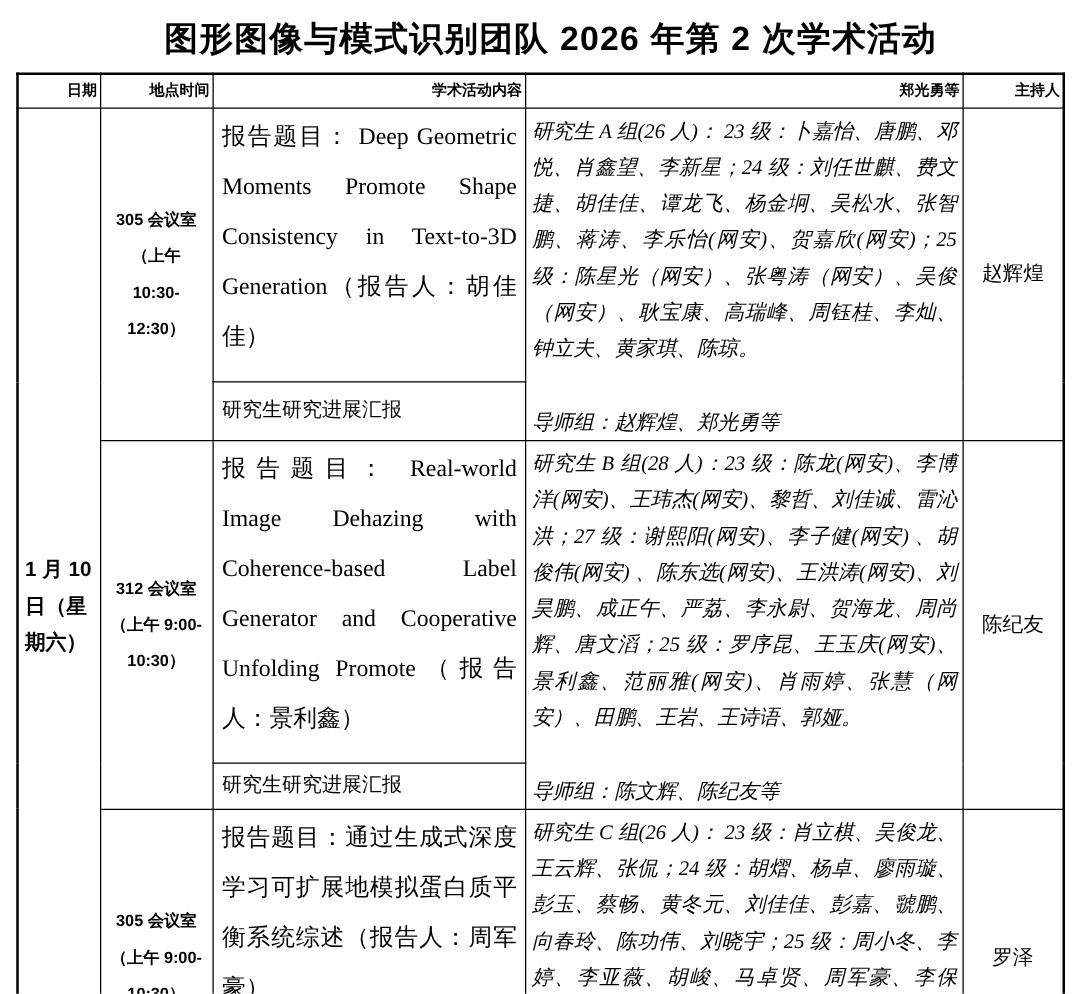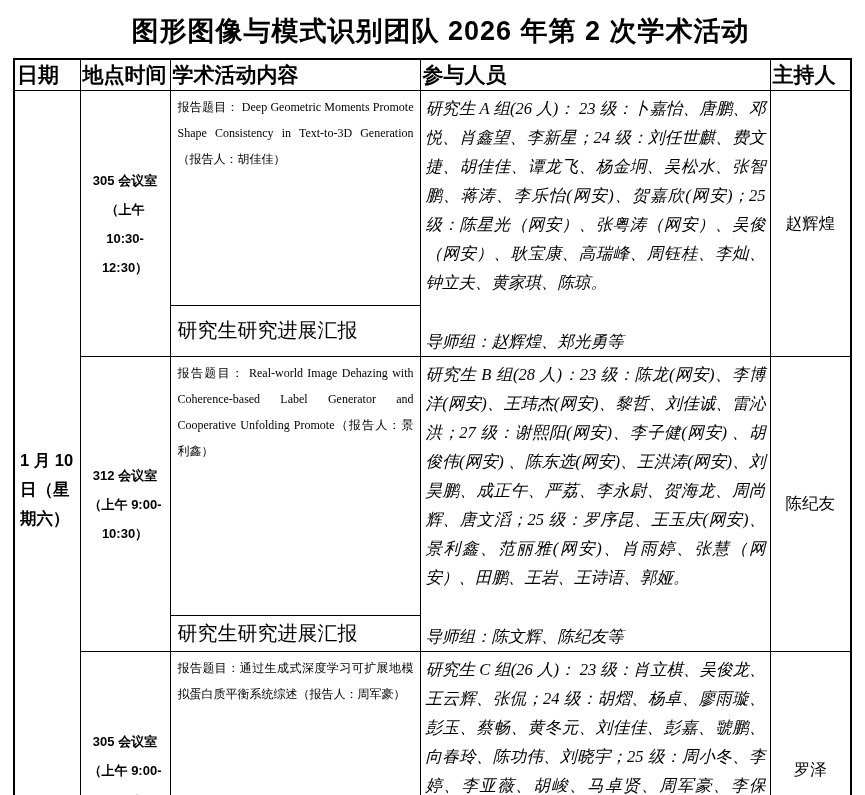--- a/index.html
+++ b/index.html
@@ -26,23 +26,23 @@
     border:2px solid #000;
   }
   .schedule th, .schedule td {
     border:1px solid #000;
     overflow:hidden;
     box-sizing:border-box;
   }
   .schedule th {
     font-family:"Liberation Sans", sans-serif;
     font-weight:bold;
-    font-size:21px;
+    font-size:12px;
     height:27px;
-    text-align:left;
+    text-align:right;
     padding:1px 2px;
   }
   tr.r-talk1 { height:180px; }
   tr.r-prog1 { height:43px; }
   tr.r-talk2 { height:242px; }
   tr.r-prog2 { height:34px; }
   tr.r-talk3 { height:150px; }
   tr.r-prog3 { height:40px; }
 
   td.date-cell {
@@ -59,28 +59,28 @@
     font-weight:bold;
     font-size:13px;
     line-height:29px;
     text-align:center;
     vertical-align:middle;
     padding:0 6px;
   }
   td.talk-cell {
     vertical-align:top;
     text-align:justify;
-    font-size:12px;
-    line-height:26px;
+    font-size:19px;
+    line-height:40px;
     padding:3px 6px 0 7px;
     margin-left:19px;
   }
   td.progress-cell {
     vertical-align:middle;
-    font-size:20px;
+    font-size:16px;
     padding:0 6px 0 7px;
     margin-top:16px;
   }
   td.participants-cell {
     vertical-align:top;
     text-align:justify;
     font-size:16.5px;
     line-height:29px;
     padding:3px 4px 0 5px;
     font-style:italic;
@@ -104,21 +104,21 @@
     <col style="width:90px">
     <col style="width:250px">
     <col style="width:350px">
     <col style="width:81px">
   </colgroup>
   <tbody>
       <tr>
     <th>日期</th>
     <th>地点时间</th>
     <th>学术活动内容</th>
-    <th>参与人员</th>
+    <th>郑光勇等</th>
     <th>主持人</th>
   </tr>
 
   <tr class="r-talk1">
     <td class="date-cell" rowspan="6">1 月 10 日（星期六）</td>
     <td class="venue-cell" rowspan="2">305 会议室（上午 10:30-12:30）</td>
     <td class="talk-cell">报告题目： Deep Geometric Moments Promote Shape Consistency in Text-to-3D Generation（报告人：胡佳佳）</td>
     <td class="participants-cell" rowspan="2">
       <div class="plist">研究生 A 组(26 人)： 23 级：卜嘉怡、唐鹏、邓悦、肖鑫望、李新星；24 级：刘任世麒、费文捷、胡佳佳、谭龙飞、杨金坰、吴松水、张智鹏、蒋涛、李乐怡(网安)、贺嘉欣(网安)；25 级：陈星光（网安）、张粤涛（网安）、吴俊（网安）、耿宝康、高瑞峰、周钰桂、李灿、钟立夫、黄家琪、陈琼。</div>
       <div class="advisors">导师组：赵辉煌、郑光勇等</div>

